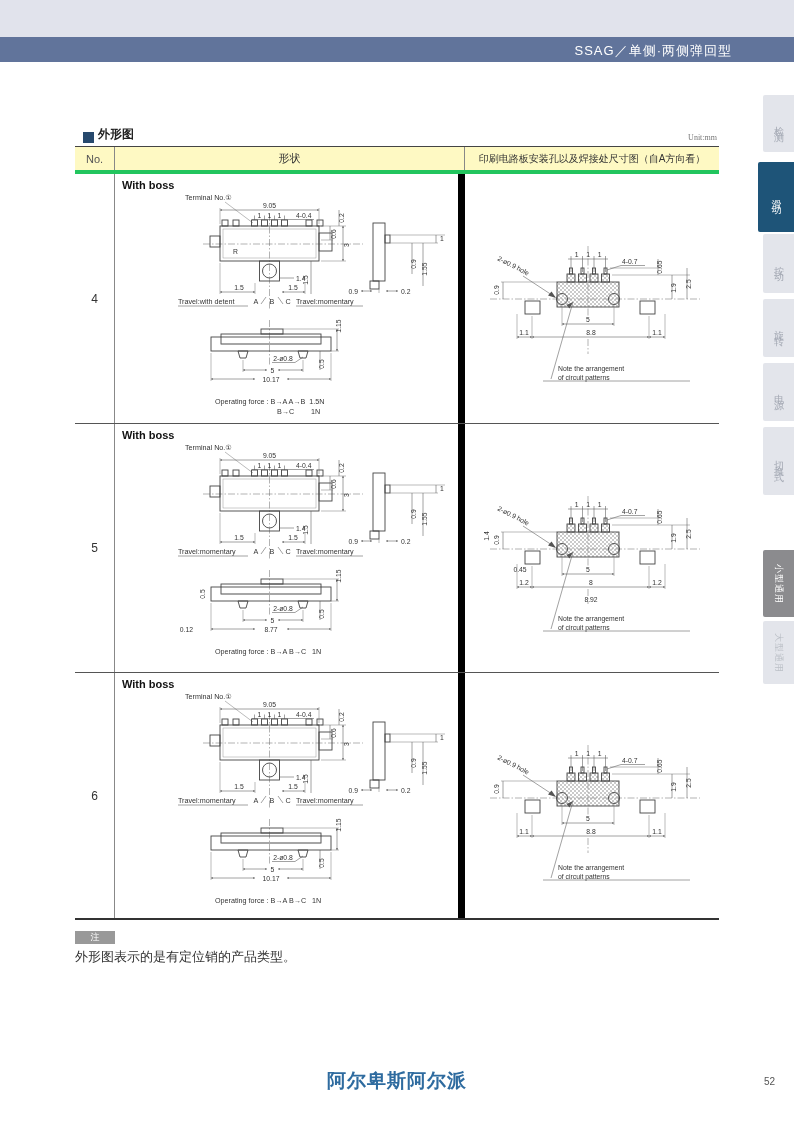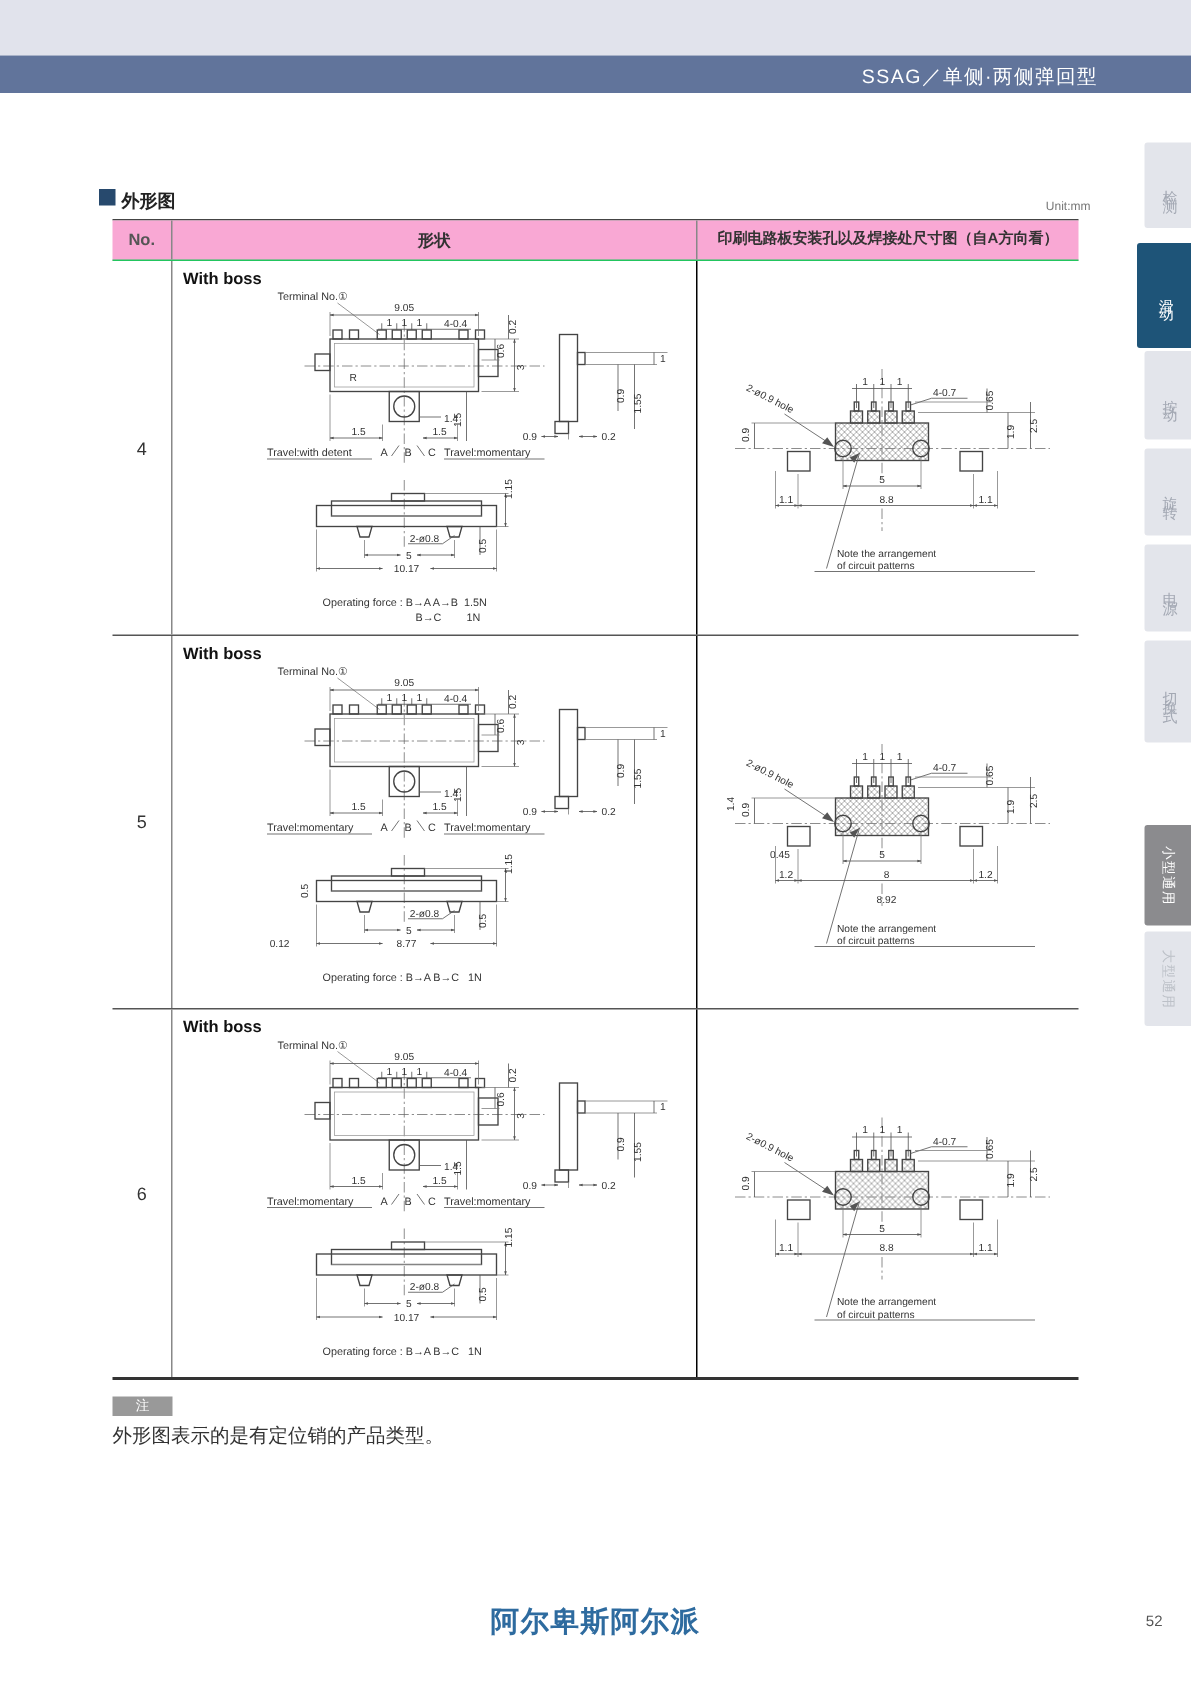--- a/index.html
+++ b/index.html
@@ -1,36 +1,36 @@
 <!DOCTYPE html>
 <html><head>
 <meta charset="utf-8">
 <style>
 * { margin:0; padding:0; box-sizing:border-box; }
 html,body { width:794px; height:1123px; background:#fff; font-family:"Liberation Sans",sans-serif; position:relative; overflow:hidden; }
 .topstrip { position:absolute; top:0; left:0; width:794px; height:37px; background:#e1e3ec; }
 .titlebar { position:absolute; top:37px; left:0; width:794px; height:25px; background:#61749b;padding-left:32px; }
 .titlebar span { position:absolute; right:62px; top:5px; color:#fff; font-size:13px; letter-spacing:1px; }
-.section-head { position:absolute; left:66px; top:126px; display:flex; gap:4px; align-items:flex-start; }
+.section-head { position:absolute; left:83px; top:126px; display:flex; gap:4px; align-items:flex-end; }
 .section-head .sq { width:11px; height:11px; background:#27496d; }
 .section-head .tt { font-size:12px; font-weight:bold; color:#222; }
-.unit { position:absolute; right:67px; top:133px; font-size:8px; color:#777; }
+.unit { position:absolute; right:77px; top:133px; font-size:8px; color:#777;font-family:Liberation Serif, serif; }
 .table { position:absolute; left:75px; top:146px; width:644px; border-top:1px solid #444; }
-.thead { display:flex; background:#f9a8d4; border-bottom:1px solid #22c55e; height:27px;font-weight:bold; }
+.thead { display:flex; background:#fef9c3; border-bottom:4px solid #22c55e; height:27px; }
 .thead > div { display:flex; align-items:center; justify-content:center; }
 .th-no { width:40px; border-right:1px solid #888; color:#555; font-size:11px; }
 .th-shape { width:350px; border-right:1px solid #888; color:#333; font-size:11px; }
 .th-pcb { width:254px; flex-direction:row; color:#333; font-size:10px; line-height:12px; }
 .trow { display:flex; border-bottom:1px solid #555; }
 .trow:last-child { border-bottom:2px solid #333; }
 .trow:nth-child(1) { height:250px; }
 .trow:nth-child(2) { height:249px; }
 .trow:nth-child(3) { height:247px; }
 .cell-no { width:40px; border-right:1px solid #888; display:flex; align-items:center; justify-content:center; font-size:12px; color:#333; }
-.cell-shape { width:350px; border-right:1px solid #000000; overflow:hidden; }
+.cell-shape { width:350px; border-right:7px solid #000000; overflow:hidden; }
 .cell-pcb { width:254px; overflow:hidden; }
 .sidebar-tab { position:absolute; left:763px; width:31px; background:#e3e5eb; color:#a3a8b3; display:flex; align-items:center; justify-content:center; font-size:10px; writing-mode:vertical-rl; text-orientation:upright; letter-spacing:6px; border-radius:2px 0 0 2px; }
 .tab-active { left:758px; width:36px; background:#1e5478; color:#fff; }
 .tab-gray { background:#8b8b8e; color:#fff; text-orientation:sideways; letter-spacing:1px; font-size:9px; }
 .tab-light-rot { text-orientation:sideways; letter-spacing:1px; font-size:9px; color:#bcc0c7; }
 .note-badge { position:absolute; left:75px; top:931px; width:40px; height:13px; background:#999; color:#fff; font-size:9px; display:flex; align-items:center; justify-content:center; }
 .note-text { position:absolute; left:75px; top:948px; font-size:13px; color:#333; }
 .brand { position:absolute; left:0; right:0; top:1068px; text-align:center; font-size:19px; font-weight:bold; color:#2e6b9f; letter-spacing:1px; }
 .pagenum { position:absolute; right:19px; top:1076px; font-size:10px; color:#555; }
 

